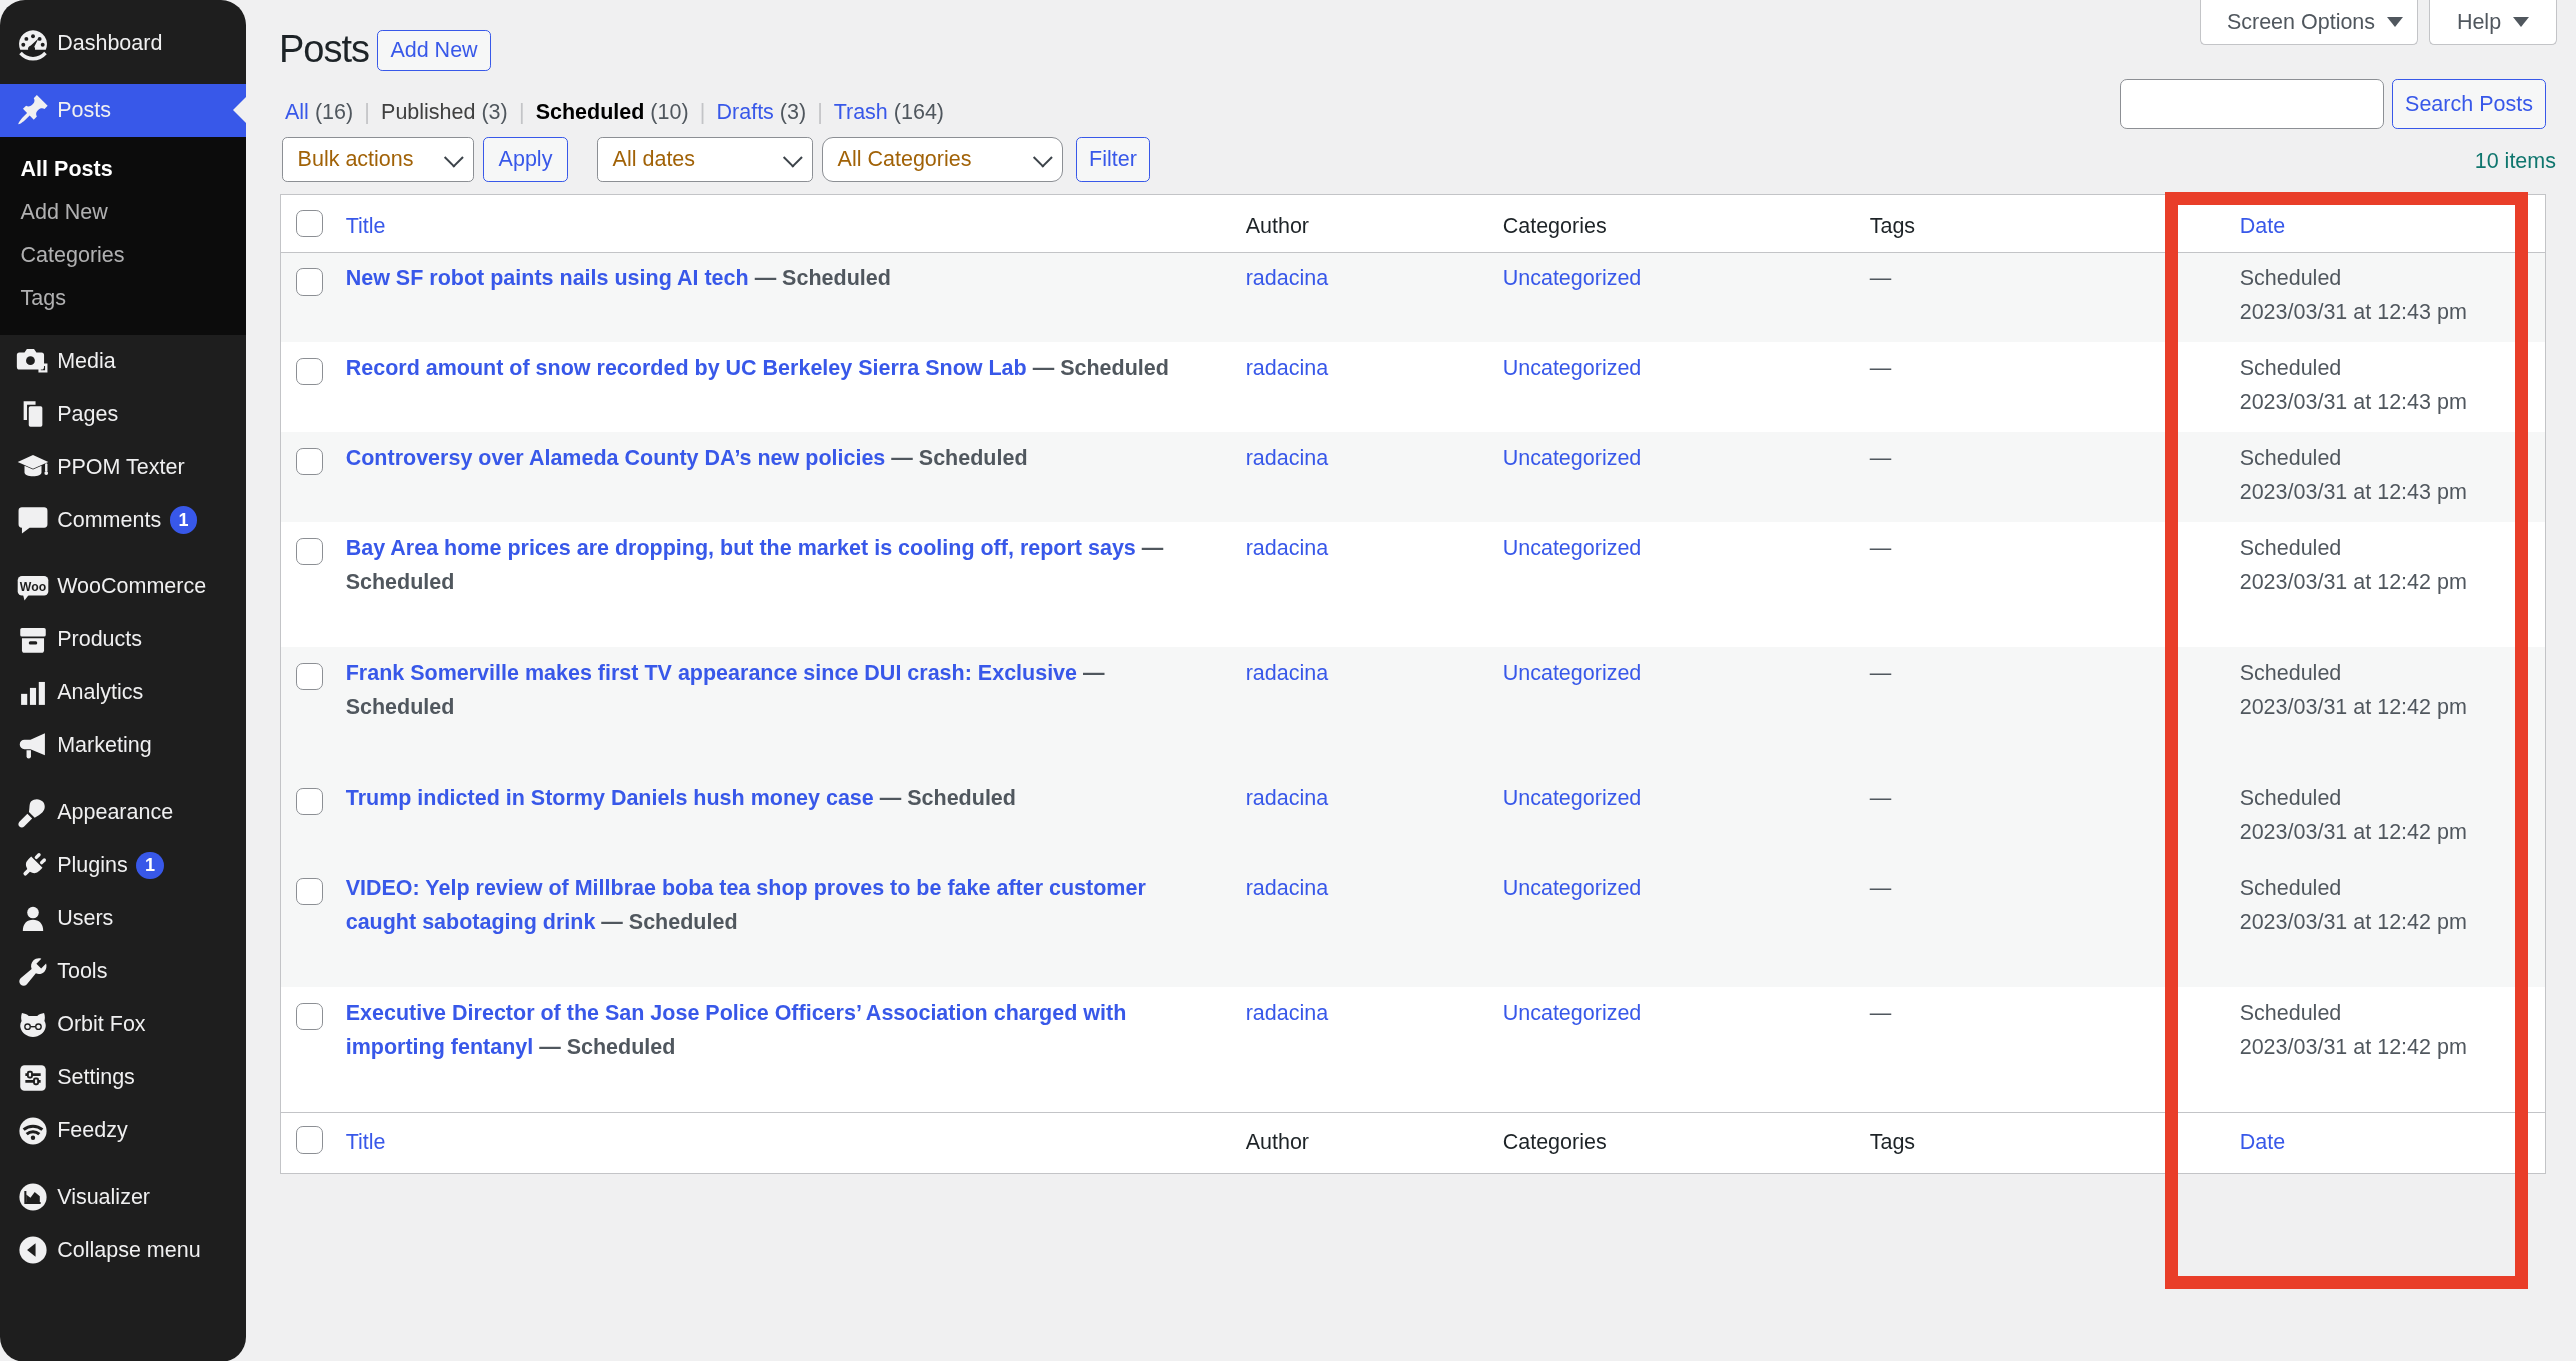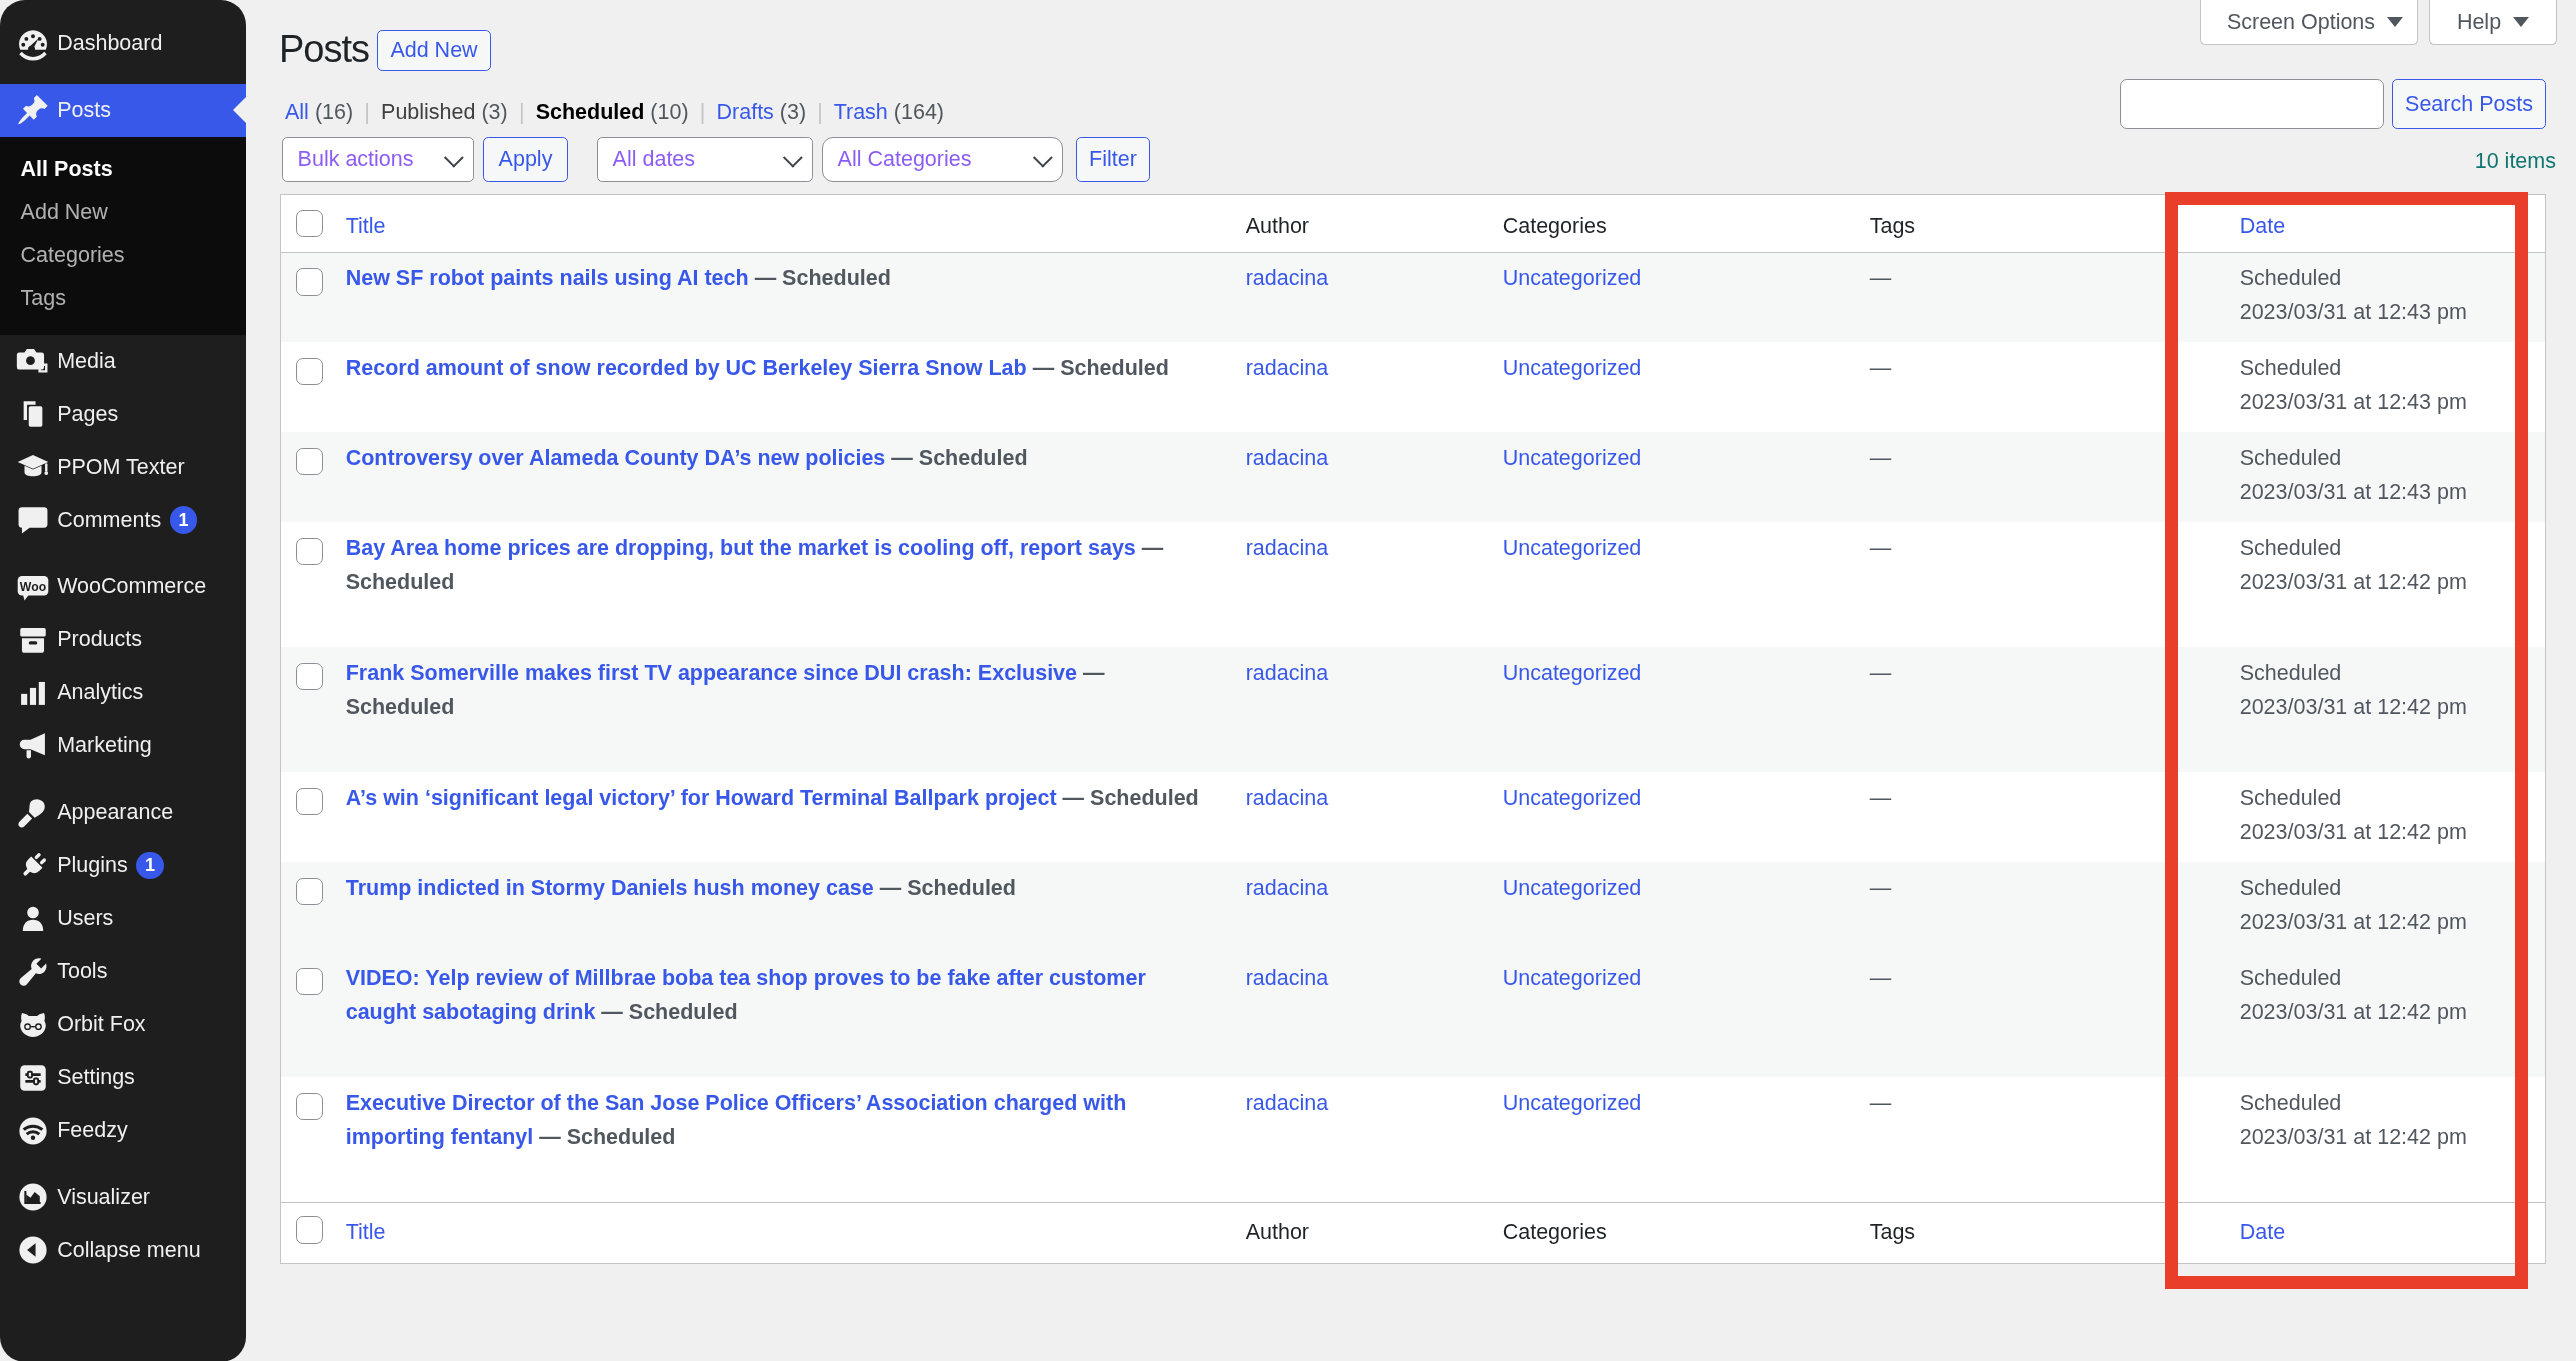--- a/index.html
+++ b/index.html
@@ -23,21 +23,21 @@
 
 #content { position:absolute; left:246px; top:0; right:0; bottom:0; }
 .abs { position:absolute; }
 h1 { font-weight:400; font-size:38px; color:#1d2327; letter-spacing:-1px; }
 .btn { display:inline-flex; align-items:center; justify-content:center; border:1.7px solid #3858e9;
   border-radius:5.2px; color:#3858e9; background:#f6f7f7; font-size:21.5px; }
 .metabox { position:absolute; top:0; height:45px; background:#fff; border:1.7px solid #c3c4c7; border-top:none;
   border-radius:0 0 5.2px 5.2px; color:#50575e; font-size:21.5px; display:flex; align-items:center; justify-content:center; }
 .caret { display:inline-block; width:0; height:0; border-left:8.6px solid transparent; border-right:8.6px solid transparent;
   border-top:10.3px solid #50575e; margin-left:12px; }
-select.wp, .selbox { height:45px; background:#fff; border:1.7px solid #8c8f94; border-radius:5.2px; font-size:21.5px; color:#8b5cf6; }
+select.wp, .selbox { height:45px; background:#fff; border:1.7px solid #8c8f94; border-radius:5.2px; font-size:21.5px; color:#a16207; }
 .selbox { position:absolute; display:flex; align-items:center; padding-left:14.6px; }
 .selbox .chev { position:absolute; right:12px; top:50%; margin-top:-6px; width:13.7px; height:13.7px;
   border-right:2.6px solid #3c434a; border-bottom:2.6px solid #3c434a; transform:translateY(-3.4px) rotate(45deg); }
 input.search { position:absolute; background:#fff; border:1.7px solid #8c8f94; border-radius:6.9px; }
 
 #tablewrap { position:absolute; left:34px; top:194px; width:2266px; background:#fff; border:1.7px solid #c3c4c7; }
 table { border-collapse:collapse; width:2263px; table-layout:fixed; font-size:21.5px; }
 thead th { height:57px; border-bottom:1.7px solid #c3c4c7; }
 thead th .cb { margin-top:6.9px; } tfoot th { height:61px; border-top:1.7px solid #c3c4c7; padding-top:0; }
 th { text-align:left; font-weight:400; color:#1d2327; padding:6px 13.7px 0 13.7px; }
@@ -333,28 +333,20 @@
 <td class="datecol">Scheduled<br>2023/03/31 at 12:42 pm</td>
 </tr>
           <tr class="alt" style="height:125px">
 <td class="checkcell"><span class="cb"></span></td>
 <td class="rowtitle"><a>Frank Somerville makes first TV appearance since DUI crash: Exclusive</a> <span class="state">—</span><br><span class="state">Scheduled</span></td>
 <td><a class="cellink">radacina</a></td>
 <td><a class="cellink">Uncategorized</a></td>
 <td class="tagscol">—</td>
 <td class="datecol">Scheduled<br>2023/03/31 at 12:42 pm</td>
 </tr>
-          <tr style="height:90px">
-<td class="checkcell"><span class="cb"></span></td>
-<td class="rowtitle"><a>A’s win ‘significant legal victory’ for Howard Terminal Ballpark project</a> <span class="state">— Scheduled</span></td>
-<td><a class="cellink">radacina</a></td>
-<td><a class="cellink">Uncategorized</a></td>
-<td class="tagscol">—</td>
-<td class="datecol">Scheduled<br>2023/03/31 at 12:42 pm</td>
-</tr>
           <tr class="alt" style="height:90px">
 <td class="checkcell"><span class="cb"></span></td>
 <td class="rowtitle"><a>Trump indicted in Stormy Daniels hush money case</a> <span class="state">— Scheduled</span></td>
 <td><a class="cellink">radacina</a></td>
 <td><a class="cellink">Uncategorized</a></td>
 <td class="tagscol">—</td>
 <td class="datecol">Scheduled<br>2023/03/31 at 12:42 pm</td>
 </tr>
           <tr class="alt" style="height:125px">
 <td class="checkcell"><span class="cb"></span></td>

